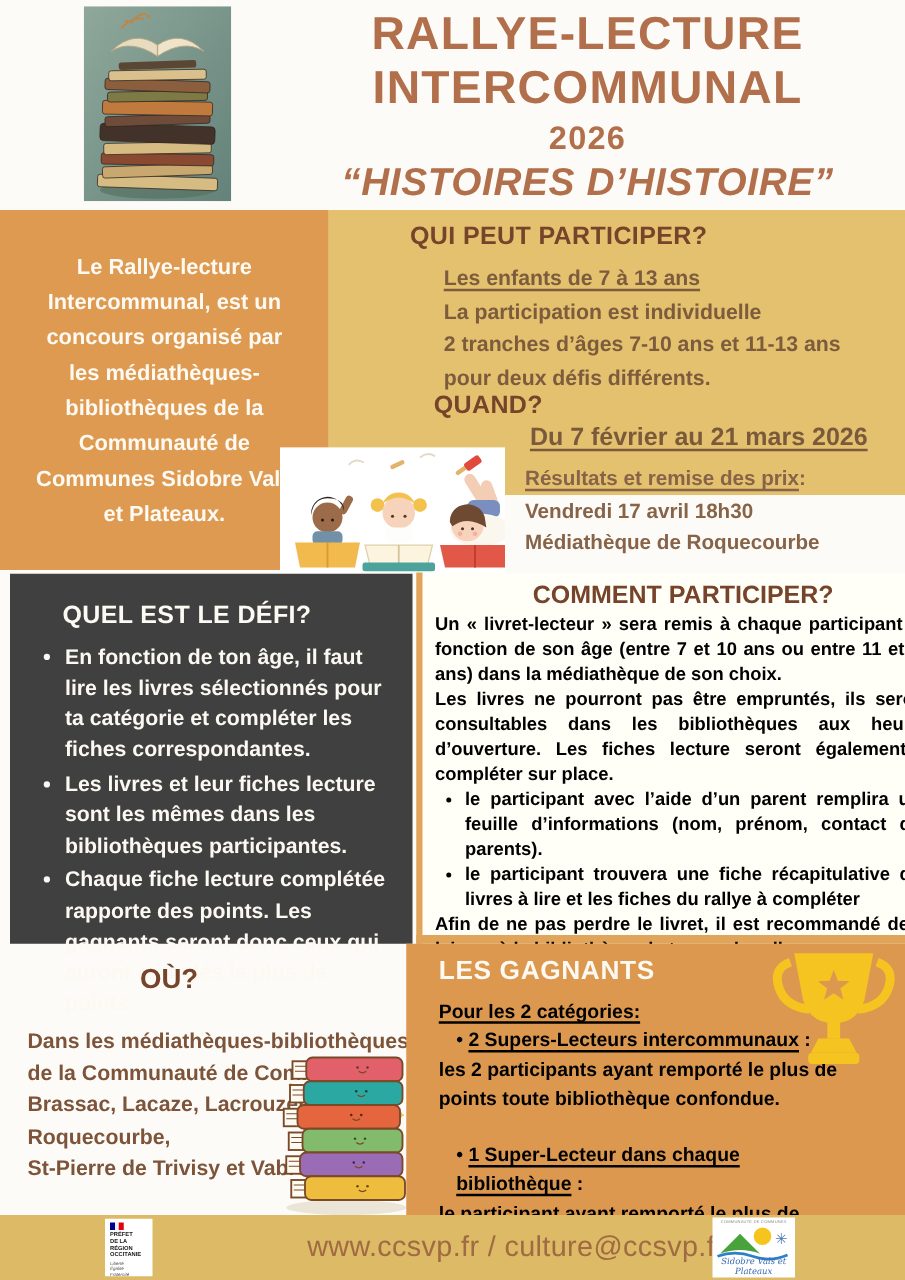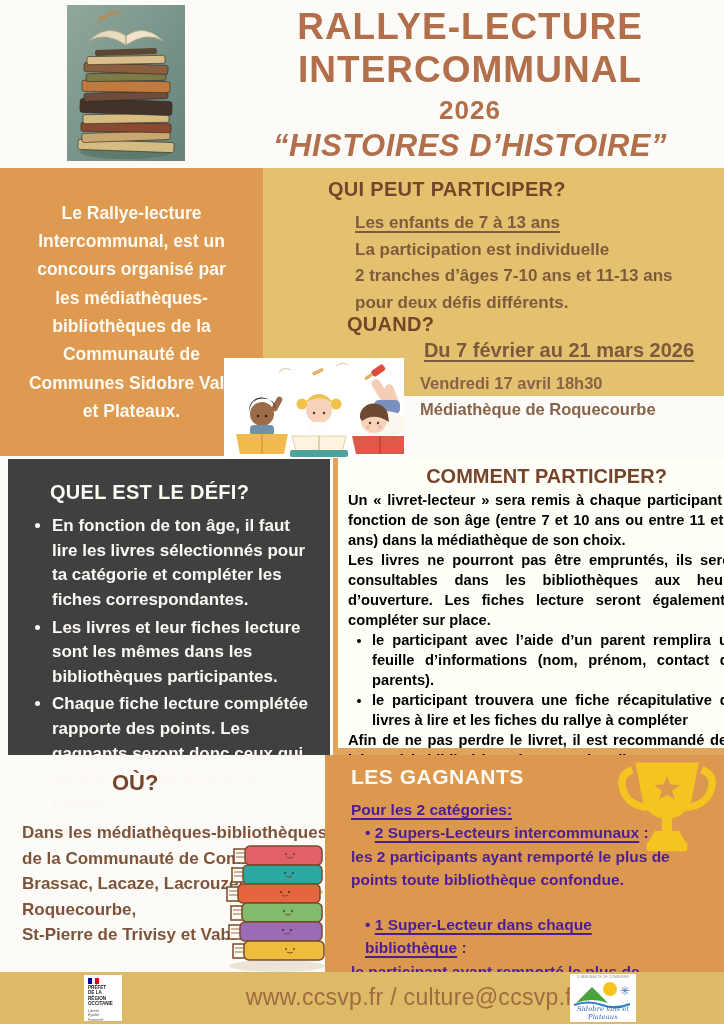--- a/index.html
+++ b/index.html
@@ -49,21 +49,21 @@
   .comment-body p{margin:0;}
   .comment-list{margin:0;padding-left:24px;}
   .comment-list li{margin:0;}
 
   
   .ou-heading{left:112px;top:770px;font-size:22px;font-weight:900;color:#76442a;}
   .ou-text{left:22px;top:820px;width:320px;font-size:17px;font-weight:700;color:#7d543a;line-height:1.5;}
   .books-illo{left:225px;top:840px;width:105px;height:132px;}
   .gagnants-box{left:325px;top:755px;width:399px;height:217px;background:#dc984e;box-sizing:border-box;padding:10px 18px 0 26px;}
   .gag-heading{font-size:21px;font-weight:900;color:#fdfaf3;letter-spacing:.5px;}
-  .gag-body{color:#4c1d95;font-size:15.5px;font-weight:700;line-height:1.5;margin-top:9px;width:330px;}
+  .gag-body{color:#000000;font-size:15.5px;font-weight:700;line-height:1.5;margin-top:9px;width:330px;}
   .gag-item-title{margin-left:14px;}
   .trophy{position:absolute;right:6px;top:2px;width:102px;height:108px;}
 
   
   .footer{left:0;top:972px;width:724px;height:52px;background:#dcba66;}
   .footer-url{position:absolute;left:150px;top:12px;width:430px;text-align:right;
     font-size:23px;font-weight:400;color:#a06a42;letter-spacing:.3px;}
   .prefet-logo{position:absolute;left:84px;top:3px;width:38px;height:46px;background:#ffffff;
     box-sizing:border-box;padding:3px 2px 2px 4px;overflow:hidden;}
   .flag{display:flex;height:6px;width:11px;margin-bottom:1px;}
@@ -131,20 +131,21 @@
     <div class="sec-heading qui-heading">QUI PEUT PARTICIPER?</div>
     <div class="qui-lines">
       <div class="u">Les enfants de 7 à 13 ans</div>
       <div>La participation est individuelle</div>
       <div>2 tranches d’âges 7-10 ans et 11-13 ans</div>
       <div>pour deux défis différents.</div>
     </div>
     <div class="sec-heading quand-heading">QUAND?</div>
     <div class="date-line u">Du 7 février au 21 mars 2026</div>
     <div class="resultats">
+      <div><span class="u">Résultats et remise des prix</span><span>:</span></div>
       <div>Vendredi 17 avril 18h30</div>
       <div>Médiathèque de Roquecourbe</div>
     </div>
   </div>
 
   <div class="abs kids-illo">
     <svg width="180" height="100" viewBox="0 0 180 100">
       <rect width="180" height="100" fill="#ffffff"></rect>
       <path d="M55 14 q5 -6 12 -2 M112 8 q6 -5 12 -1" stroke="#e3dac6" stroke-width="1.5" fill="none"></path>
       <rect x="88" y="12" width="12" height="3.5" rx="1.5" fill="#e2b36a" transform="rotate(-25 94 14)"></rect>

